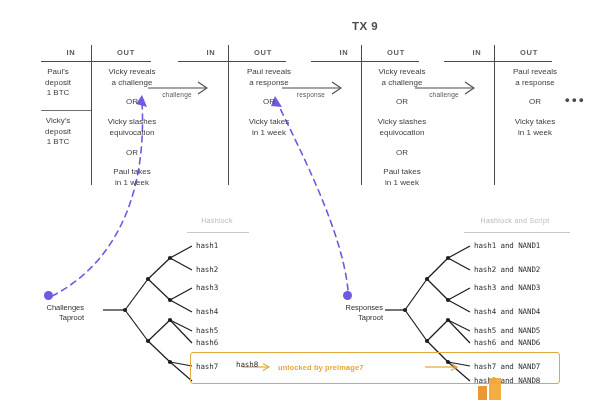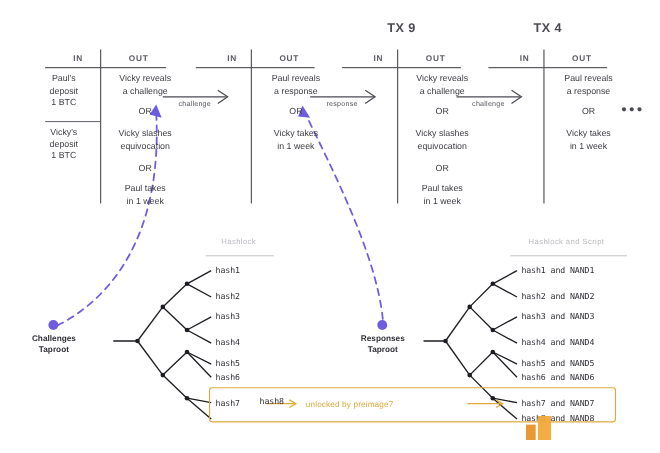--- a/index.html
+++ b/index.html
@@ -51,31 +51,31 @@
     font-size:7px;color:#b8b8be;letter-spacing:.35px;text-align:center;
     width:120px;
   }
   .tree-head-rule{background:#c8c8ce;height:1px;}
   .leaf{
     font-size:7.5px;color:#2f2f36;white-space:nowrap;
     font-family:"DejaVu Sans Mono","Liberation Mono",monospace;
     letter-spacing:-.1px;
   }
   .taproot-label{
-    font-size:7.5px;font-weight:700;line-height:9.5px;color:#2f2f36;
-    text-align:center;width:70px;
+    font-size:7.5px;font-weight:400;line-height:9.5px;color:#2f2f36;
+    text-align:right;width:70px;
   }
   .dot{
     width:9px;height:9px;border-radius:50%;background:#6d5ce0;
   }
   .hl-box{
     border:1.3px solid #e0a93c;border-radius:3px;background:transparent;
   }
   .hl-text{
-    font-size:7.5px;font-weight:400;color:#e0a93c;white-space:nowrap;
+    font-size:7.5px;font-weight:700;color:#e0a93c;white-space:nowrap;
     letter-spacing:.1px;
   }
 
   
   .wm-text{
     font-size:19px;font-weight:700;color:#d8d8dc;letter-spacing:1px;
     font-family:"DejaVu Sans","Liberation Sans",sans-serif;
   }
   svg{display:block;}
 </style>
@@ -214,21 +214,20 @@
 a challenge</div>
   <div class="abs or" style="left:366px;top:97px;">OR</div>
   <div class="abs outcell" style="left:366px;top:117px;white-space:pre-line;">Vicky slashes
 equivocation</div>
   <div class="abs or" style="left:366px;top:148px;">OR</div>
   <div class="abs outcell" style="left:366px;top:167px;white-space:pre-line;">Paul takes
 in 1 week</div>
 
   <div class="abs arrow-label" style="left:416px;top:91px;">challenge</div>
 
-  <div class="abs tx-title" style="left:438px;top:20px;">TX 4</div>
   <div class="abs col-head" style="left:447px;top:48px;">IN</div>
   <div class="abs col-head" style="left:499px;top:48px;">OUT</div>
   <div class="abs vline" style="left:494px;top:45px;height:140px;"></div>
   <div class="abs hline" style="left:444px;top:61px;width:108px;"></div>
 
   <div class="abs outcell" style="left:499px;top:67px;white-space:pre-line;">Paul reveals
 a response</div>
   <div class="abs or" style="left:499px;top:97px;">OR</div>
   <div class="abs outcell" style="left:499px;top:117px;white-space:pre-line;">Vicky takes
 in 1 week</div>

